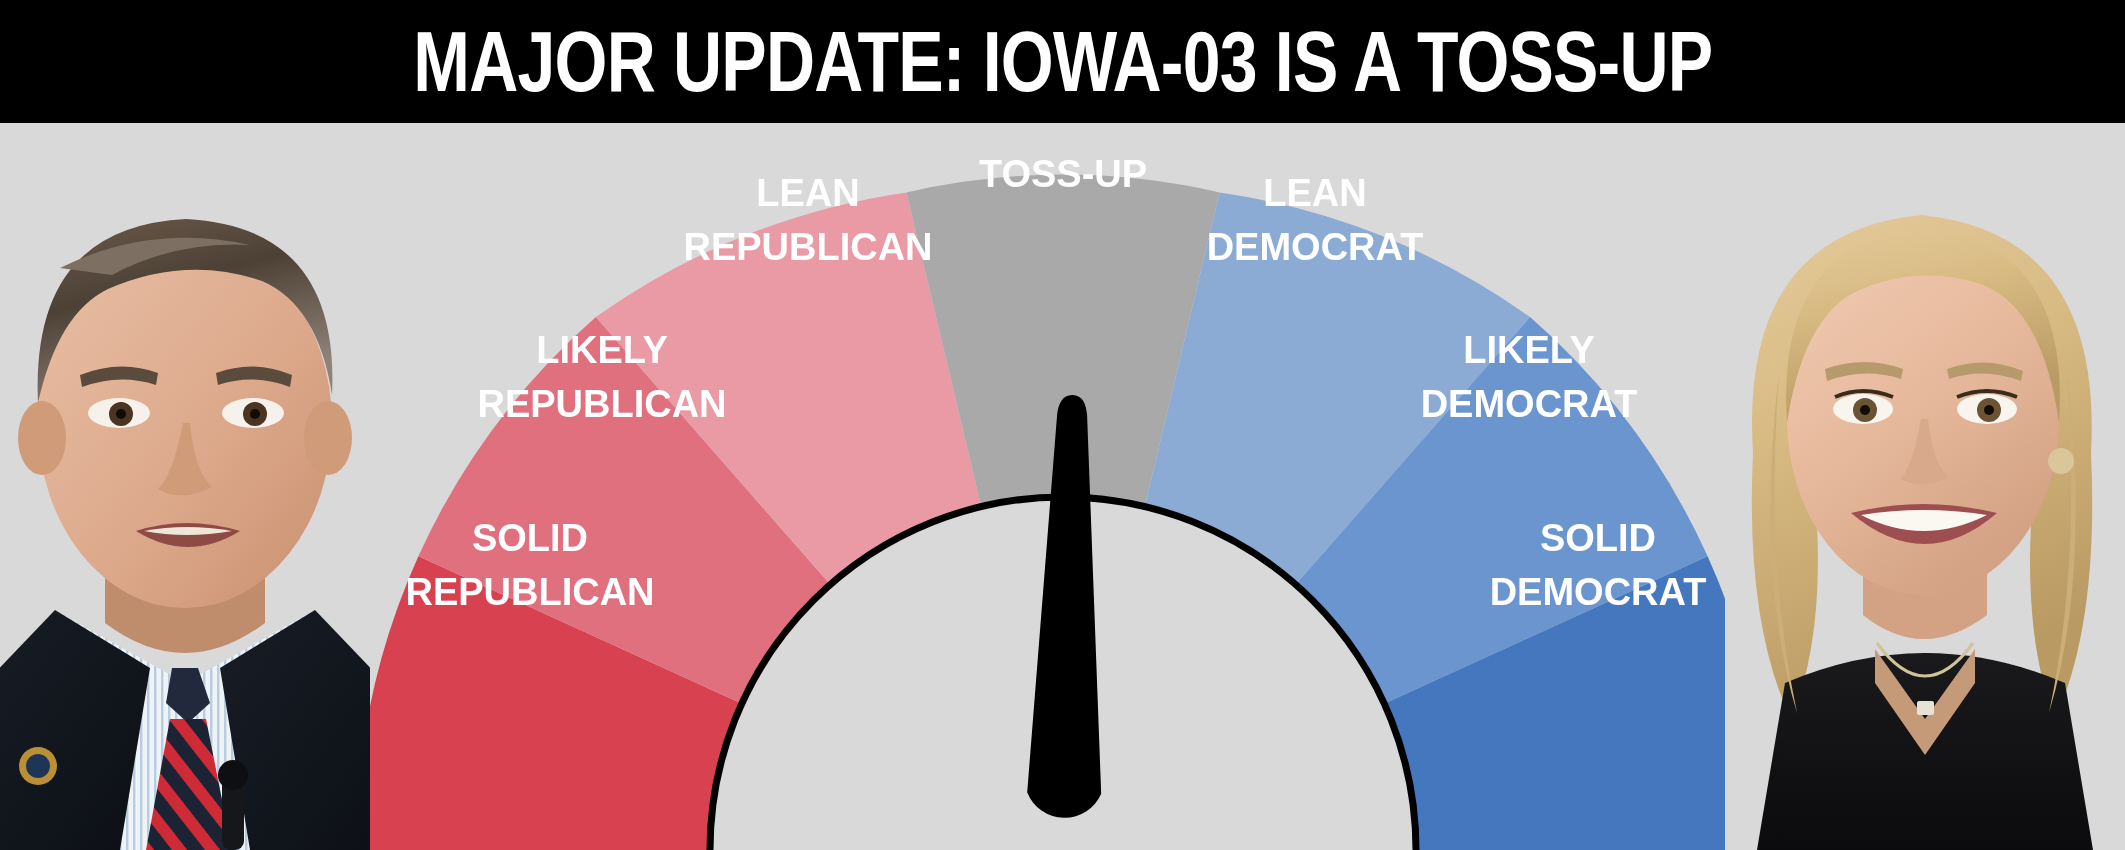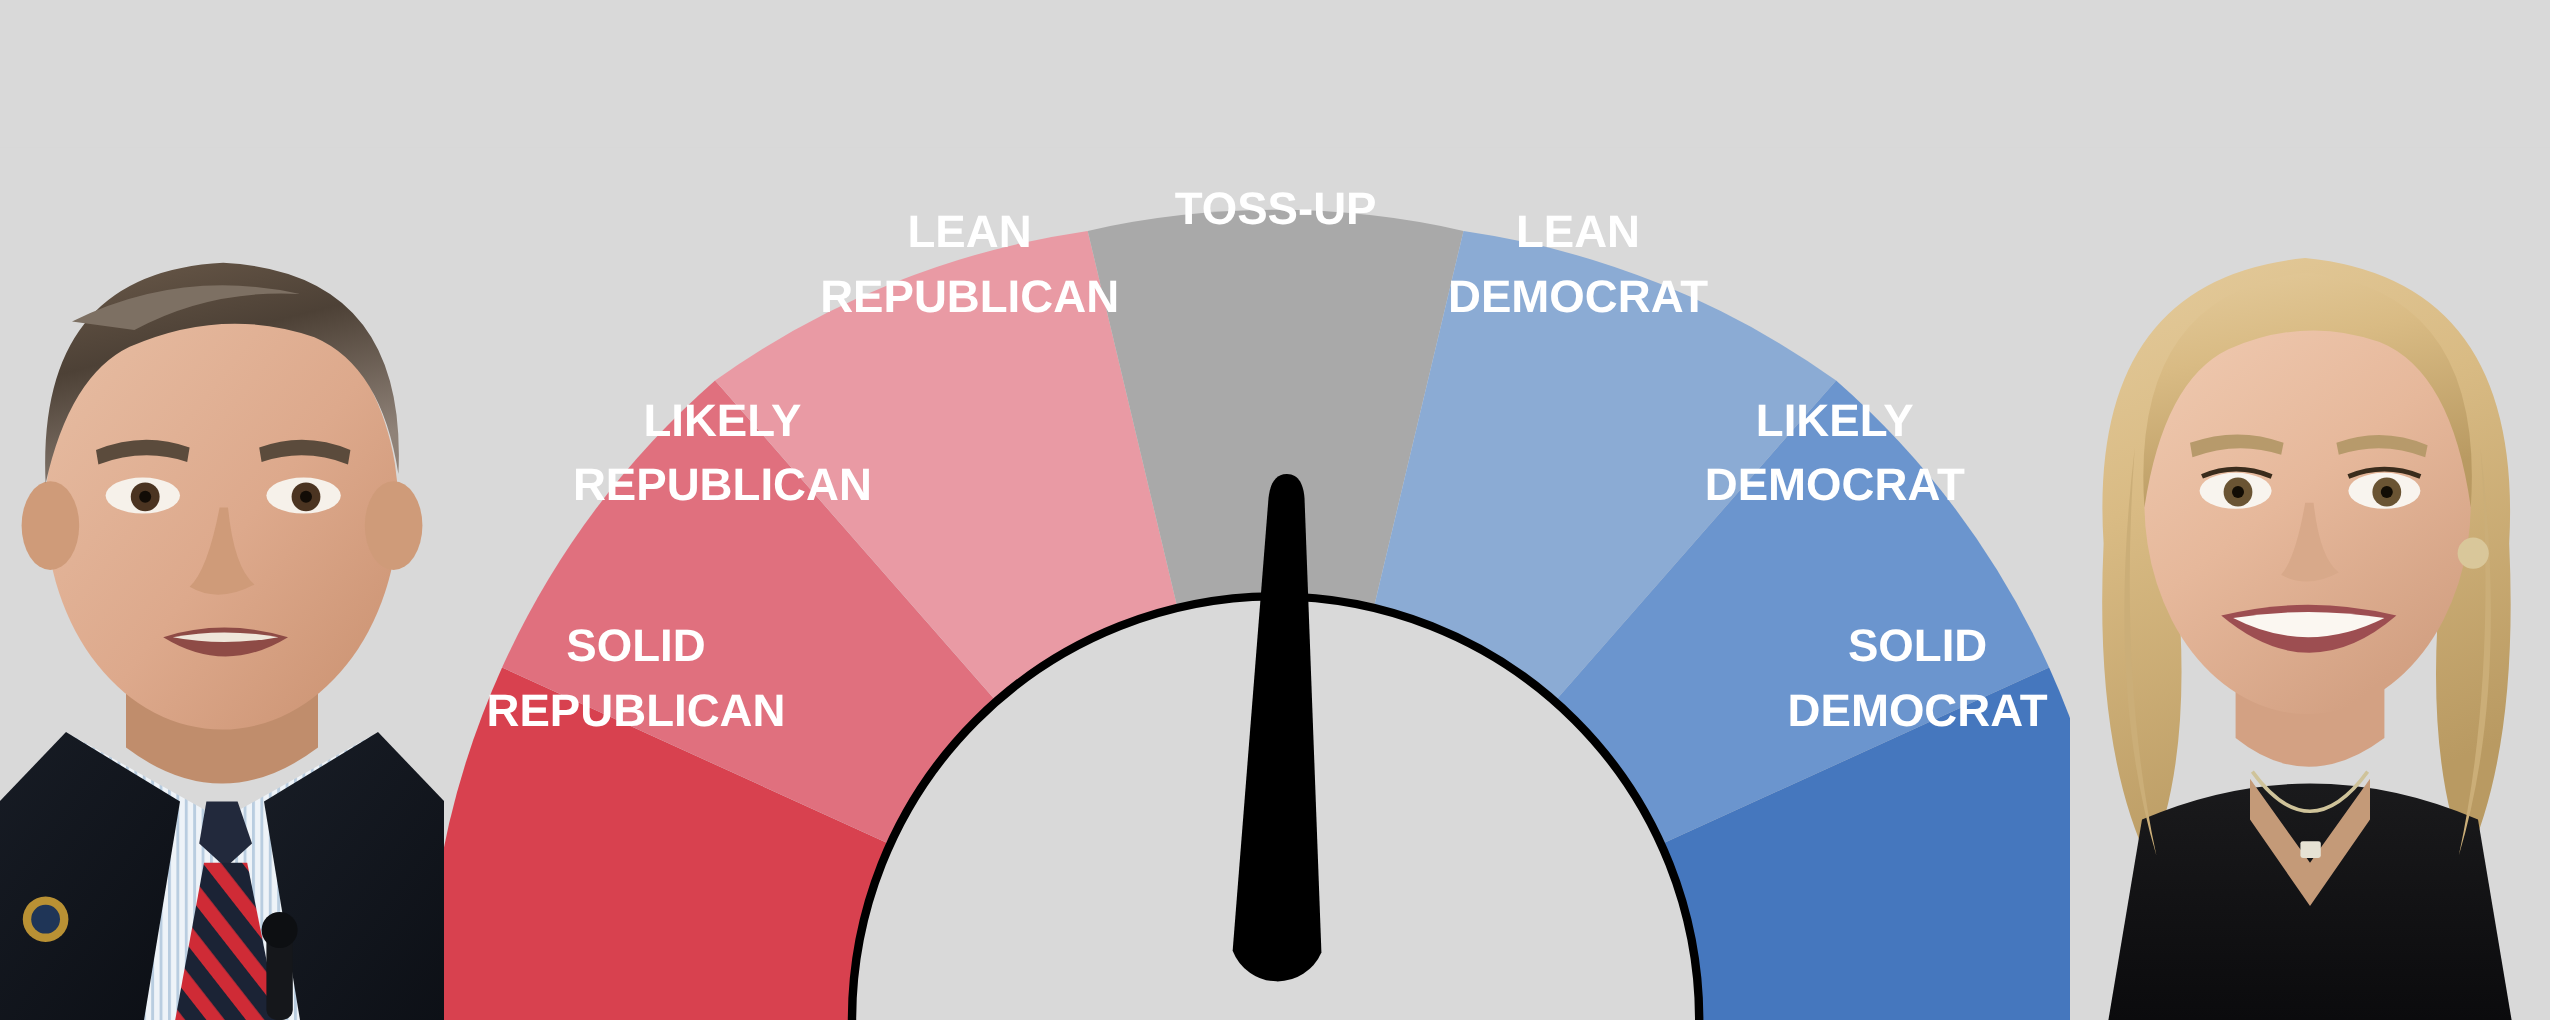--- a/index.html
+++ b/index.html
@@ -48,20 +48,23 @@
     font-weight:bold; fill:#ffffff;
     text-anchor:middle;
   }
   .seg-label-lg { font-size:38px; }
 </style>
 </head>
 <body>
 
 <div class="stage">
 
+  <div class="banner">
+    <div class="banner-title">MAJOR UPDATE: IOWA-03 IS A TOSS-UP</div>
+  </div>
 
   <div class="body-area">
 
     <div class="gauge-wrap">
       <svg class="gauge-svg" viewBox="0 0 2125 727" preserveAspectRatio="none">
         <defs>
           <clipPath id="bodyclip">
               <rect x="0" y="0" width="2125" height="727"></rect>
             </clipPath>
         </defs>

